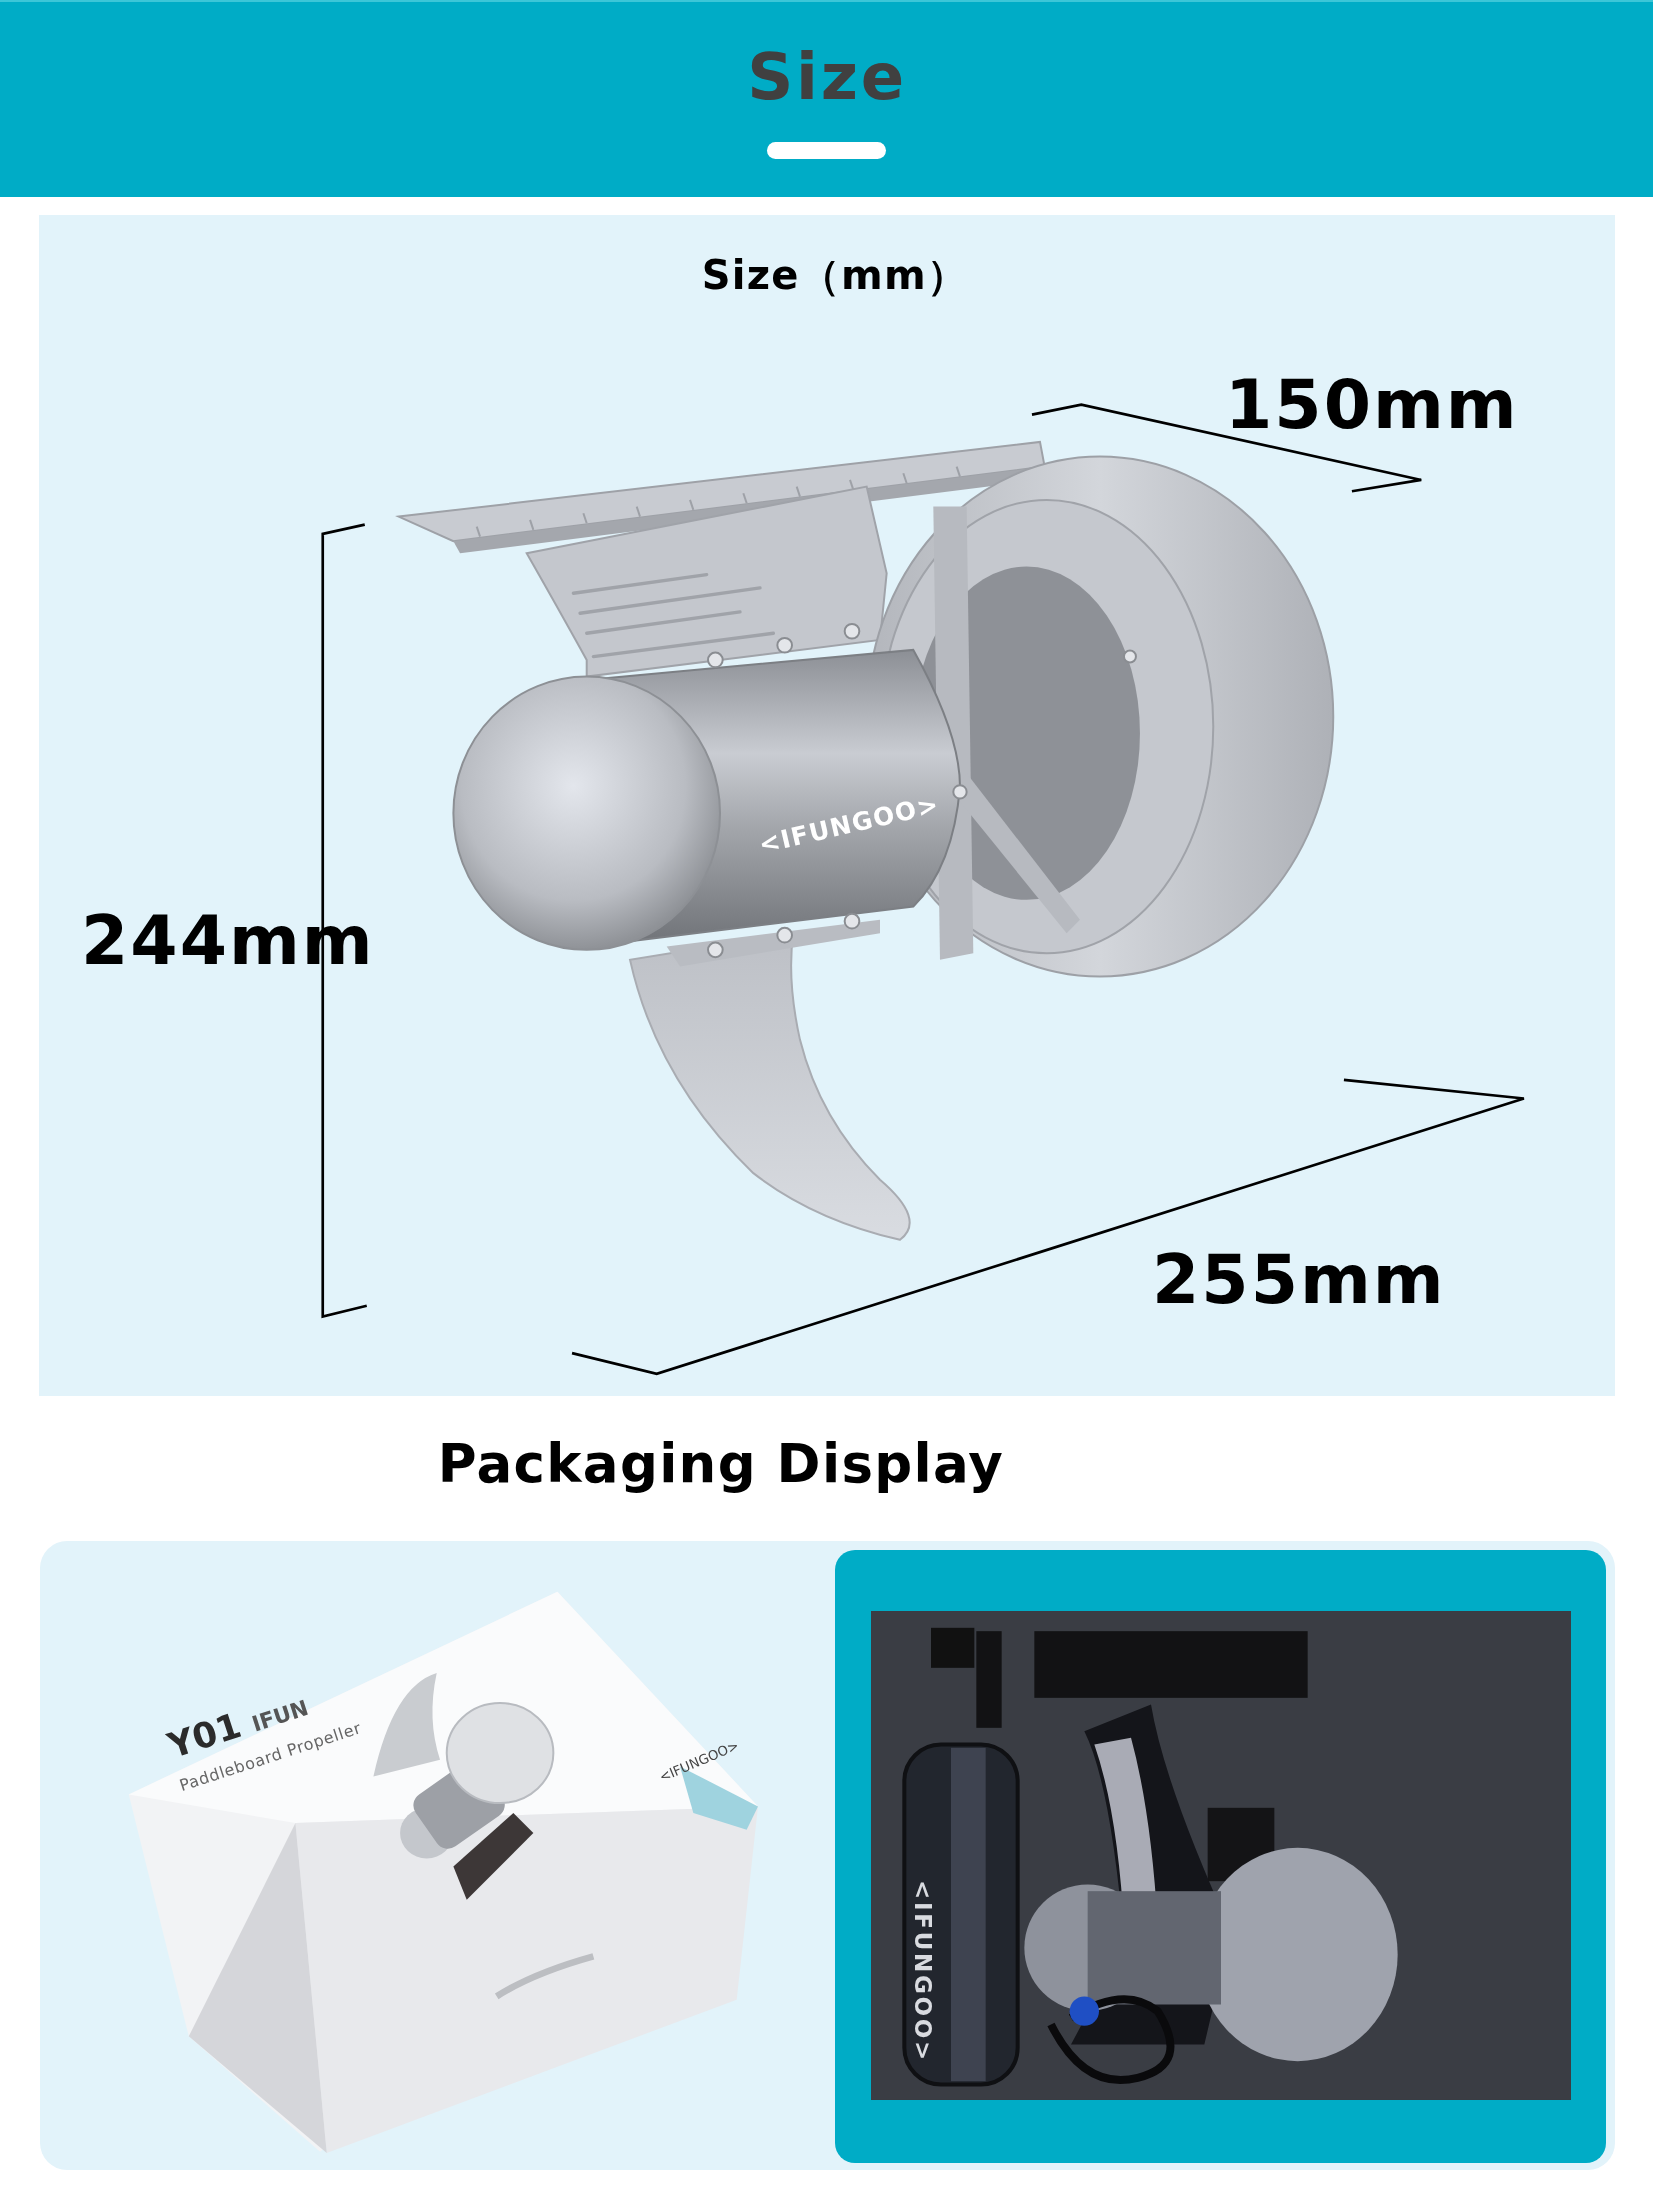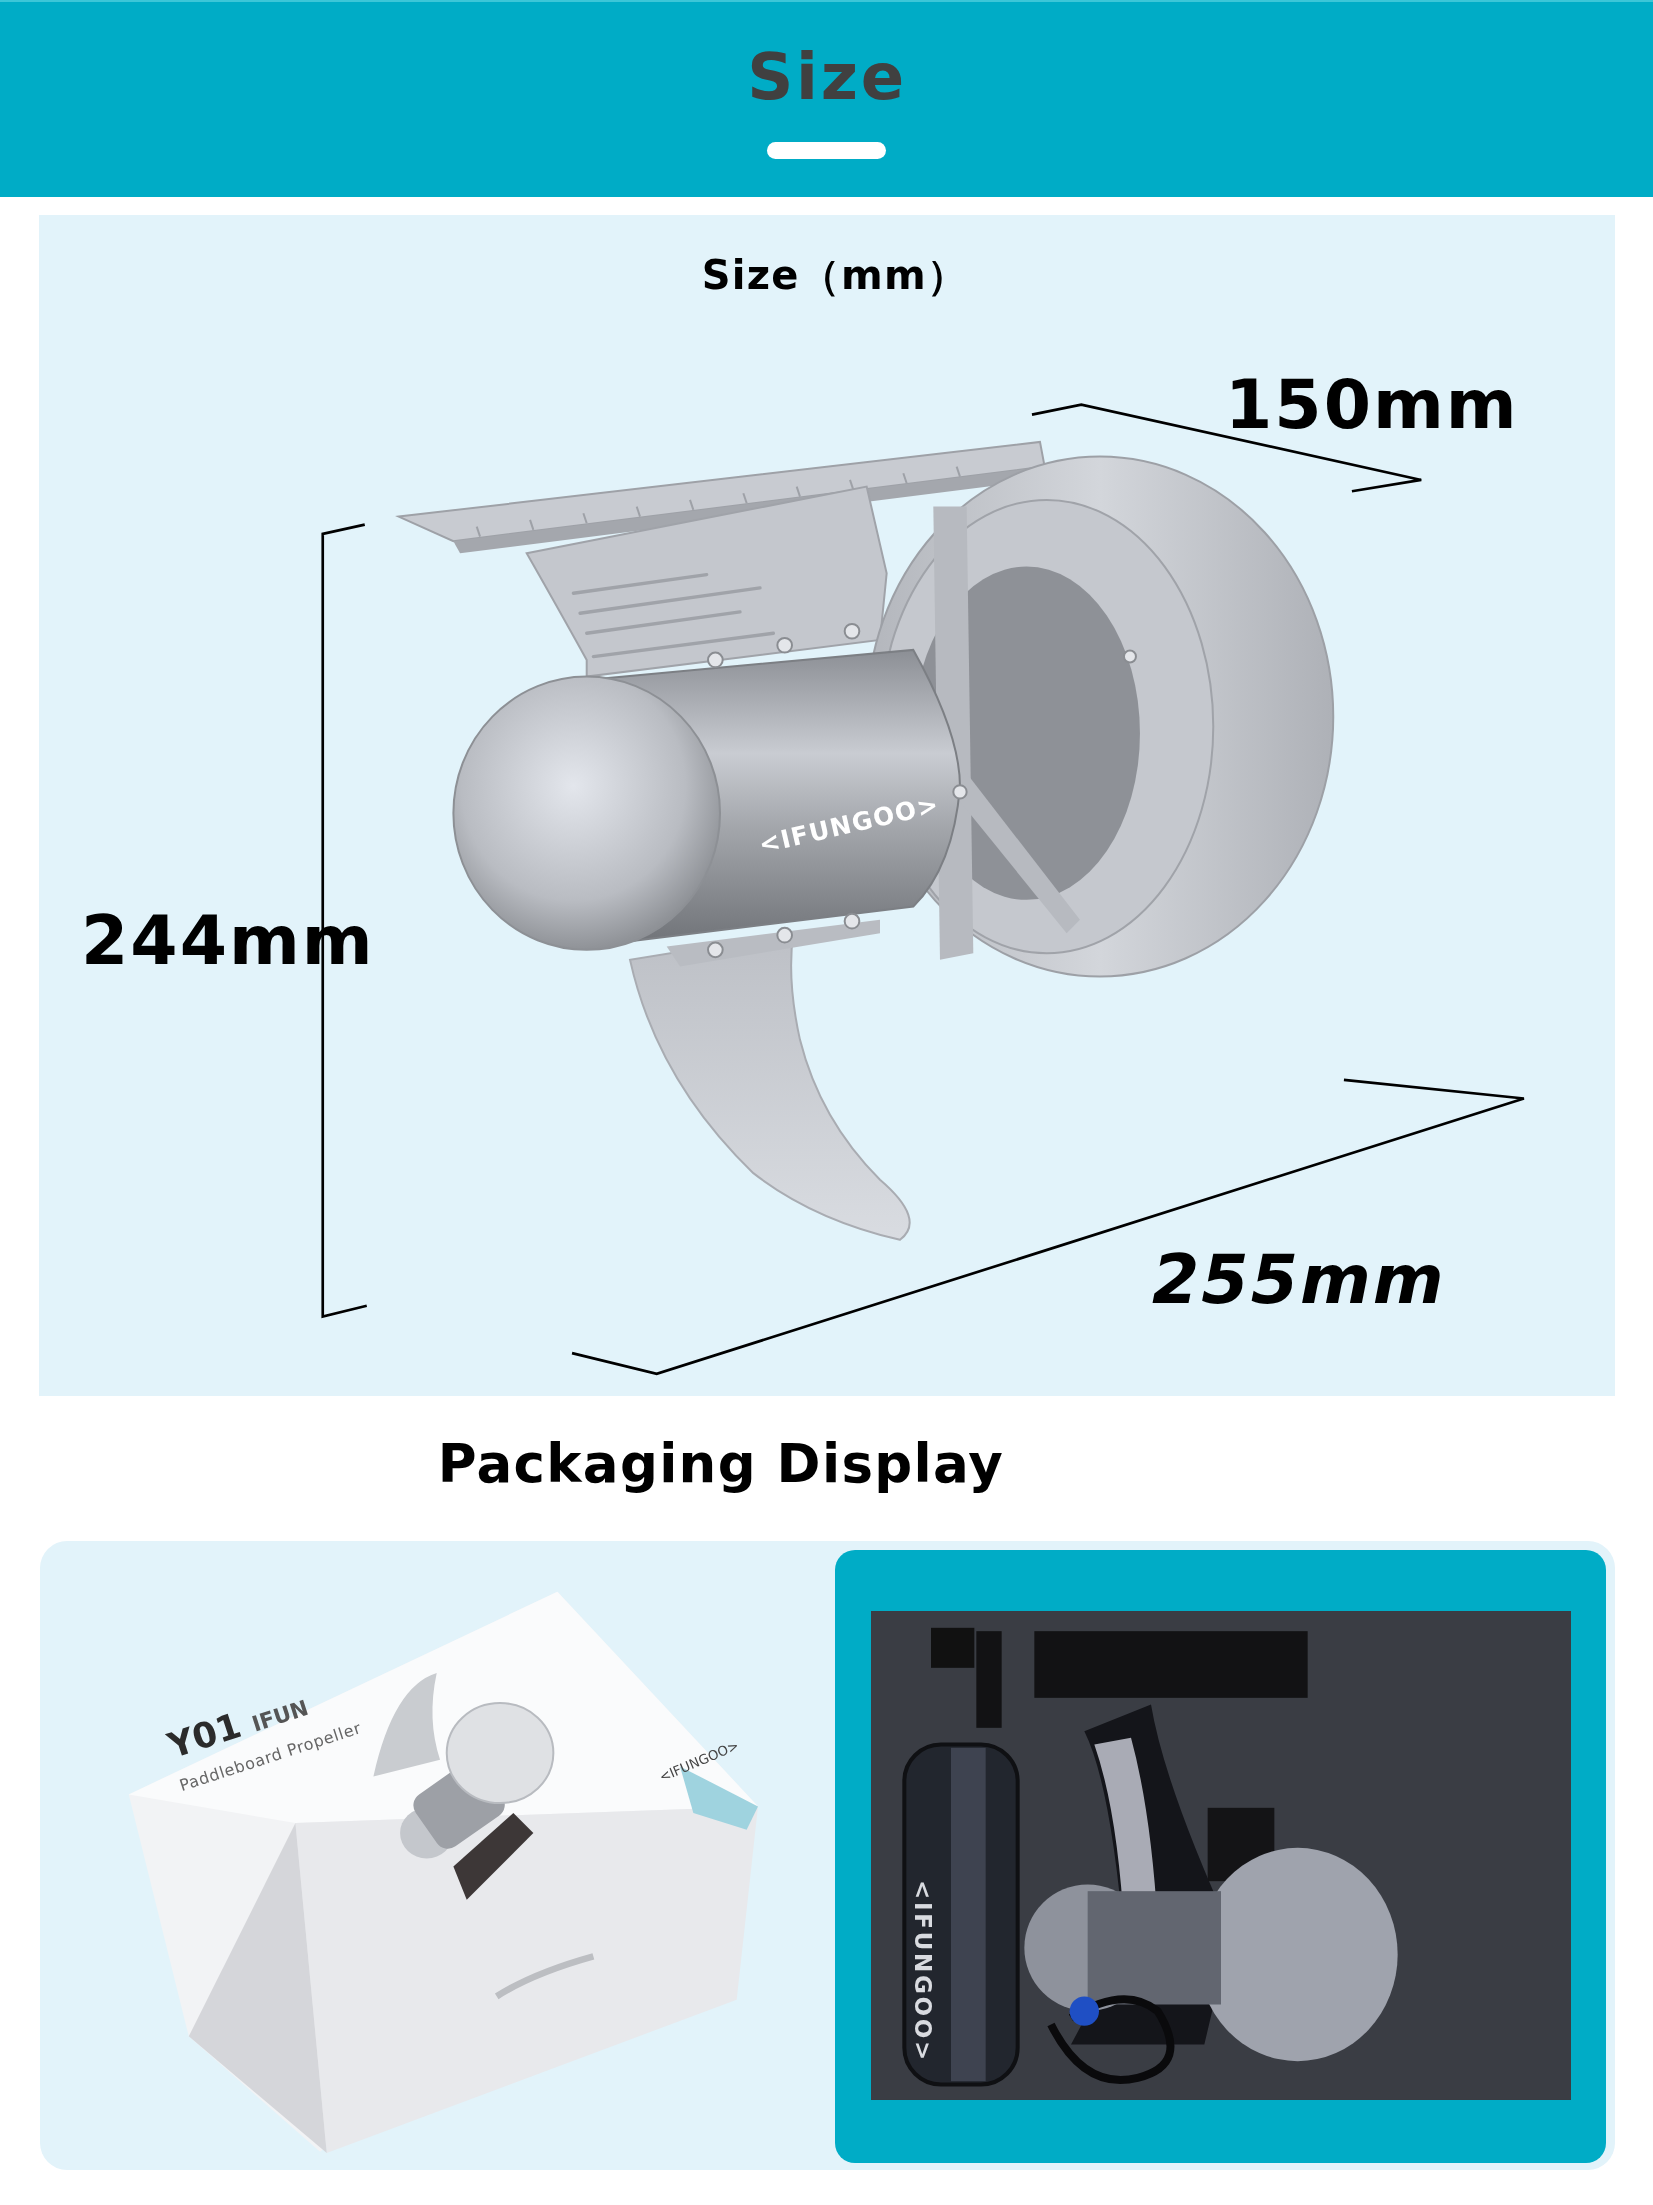--- a/index.html
+++ b/index.html
@@ -108,21 +108,21 @@
 
     <polyline points="1548,622 1622,607 2132,720 2028,737"></polyline>
 
     <polyline points="547,787 484,801 484,1975 550,1959"></polyline>
 
     <polyline points="858,2030 985,2061 2286,1648 2016,1620"></polyline>
   </g>
 </svg>
 <div class="abs dim-label" style="left:1225px;top:365px;">150mm</div>
 <div class="abs dim-label" style="left:81px;top:901px;">244mm</div>
-<div class="abs dim-label" style="left:1152px;top:1240px;font-style:italic;">255mm</div>
+<div class="abs dim-label" style="left:1152px;top:1240px;">255mm</div>
 
 <div class="abs pkg-title">Packaging Display</div>
 <div class="abs pkg-panel"></div>
 
 <svg class="abs overlay" viewBox="0 0 2481 3308">
   <polygon points="193,2692 836,2388 1137,2710 1110,2736 480,3228 283,3055" fill="#f2f3f5"></polygon>
   <polygon points="193,2692 836,2388 1137,2710 443,2735" fill="#fafbfc"></polygon>
   <polygon points="443,2735 1137,2710 1105,3000 490,3230" fill="#e8e9ec"></polygon>
   <polygon points="283,3055 443,2735 490,3230" fill="#d5d6da"></polygon>
   <polygon points="1020,2650 1137,2710 1120,2745 1040,2720" fill="#9fd3df"></polygon>

